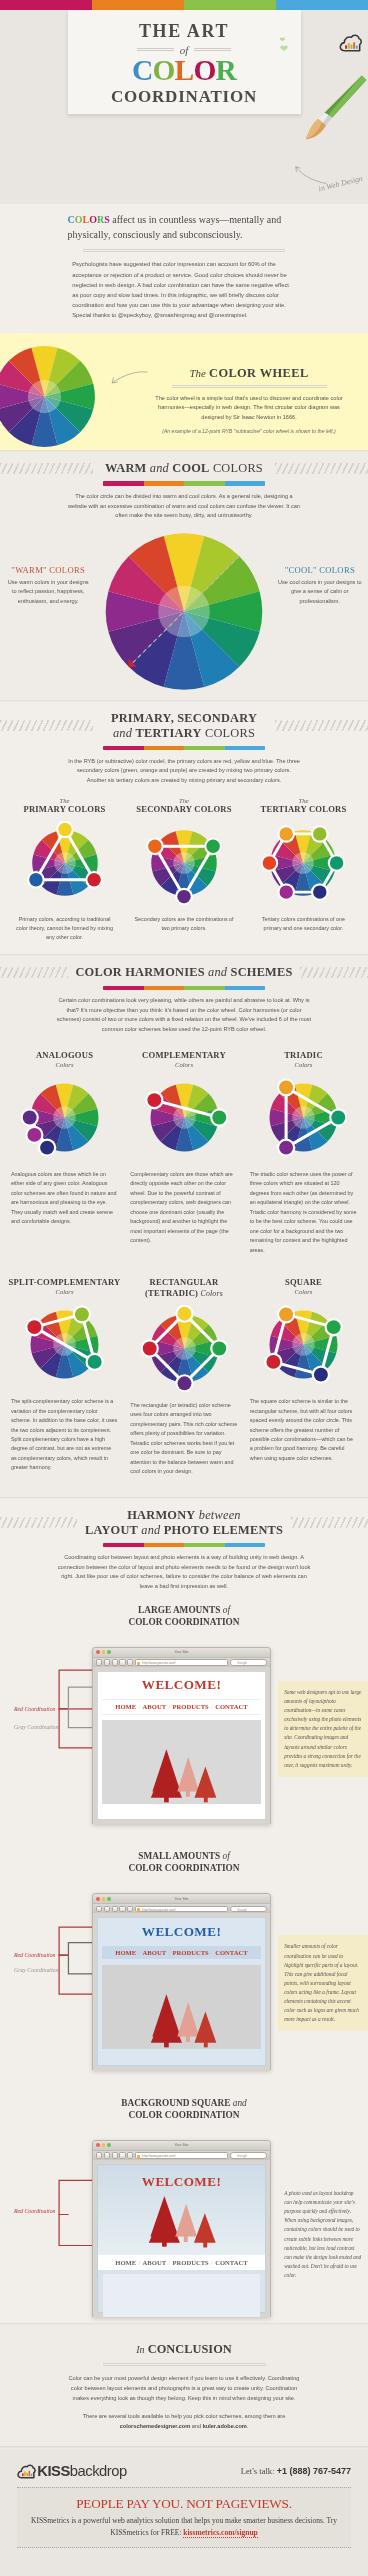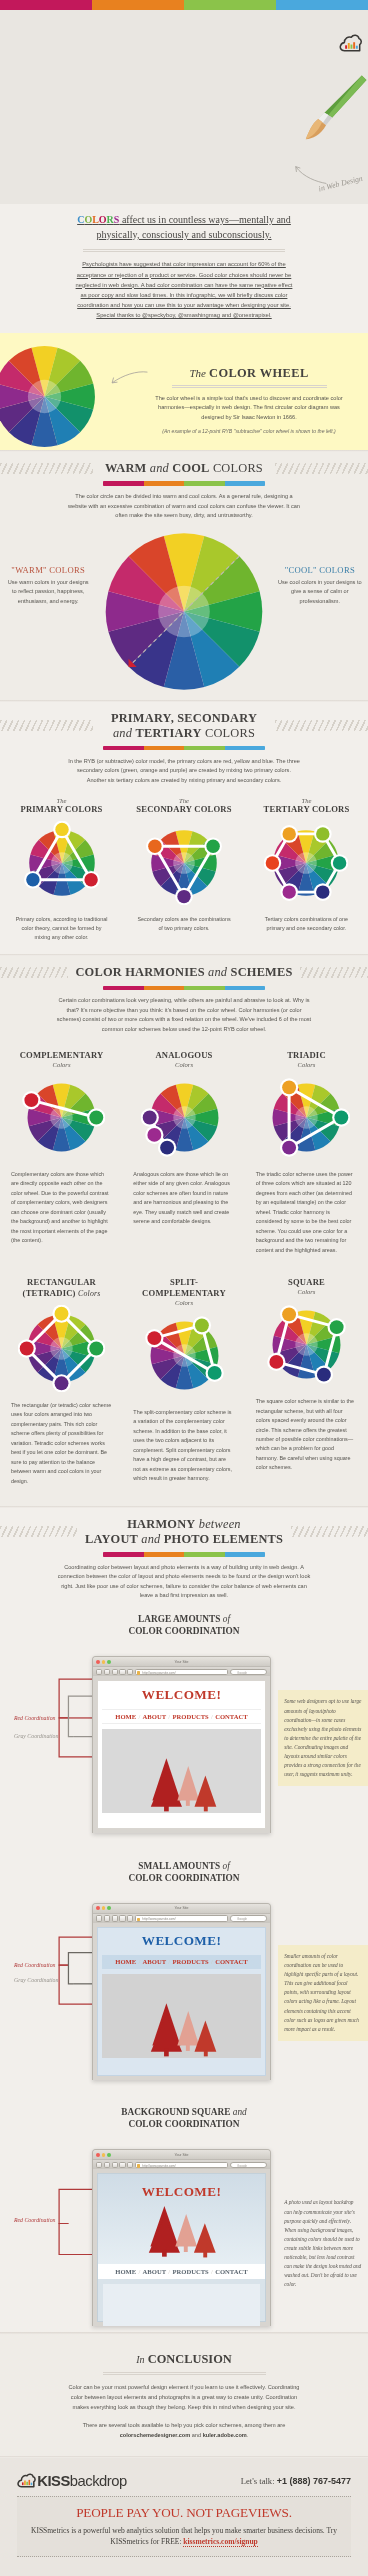--- a/index.html
+++ b/index.html
@@ -58,21 +58,21 @@
   .cloud-logo { position: absolute; right: 6.2px; top: 23px; width: 23px; height: 20px; }
   .brush { position: absolute; right: 0px; top: 59px; width: 70px; height: 75px; }
   .webdesign-note {
     position: absolute; right: 4.7px; top: 169px;
     font-family: "Liberation Serif", serif; font-style: italic;
     font-size: 7.8px; color: #9a968f; transform: rotate(-14deg);
   }
   .arrow-hero { position:absolute; right: 40px; top: 152px; width: 37px; height: 23px; }
 
   
-  .intro { width: 233px; margin: 0 auto; text-align: center; padding: 9.3px 0 12.4px; text-decoration: underline; }
+  .intro { width: 233px; margin: 0 auto; text-align: left; padding: 9.3px 0 12.4px; }
   .intro-lead { font-family: "Liberation Serif", serif; font-size: 10px; line-height: 1.45; color: #4a4845; }
   .lead-colors span { font-weight: bold; }
   .rule-double { height: 3.1px; border-top: 0.8px solid #d8d3cc; border-bottom: 0.8px solid #d8d3cc; margin: 7px auto 7px; width: 202px;}
   .intro-body { font-size: 5.8px; line-height: 1.75; color: #56544f; padding: 0 4.7px; }
 
   
   .wheel-block { position: relative; height: 117px; background: #fef9c3; }
   .wheel-big { position: absolute; left: -33px; top: 11px; }
   .wheel-copy { position: absolute; left: 152px; top: 33px; width: 194px; text-align: center; }
   .wheel-title { font-family: "Liberation Serif", serif; font-size: 12.4px; color: #44423f; }
@@ -97,21 +97,21 @@
   
   .wc-block { position: relative; height: 179px; }
   .wc-wheel { position: absolute; left: 50%; transform: translateX(-50%); top: 9.3px; }
   .wc-left { position: absolute; left: 4.7px; top: 44px; width: 87px; text-align: center; }
   .wc-right { position: absolute; right: 4.7px; top: 44px; width: 87px; text-align: center; }
   .wc-label { font-family: "Liberation Serif", serif; font-size: 8.6px; letter-spacing: 0.3px; margin-bottom: 3.1px;}
   .warm-c { color: #b9543f; }
   .cool-c { color: #3b7fa8; }
 
   
-  .cols3 { display: flex; justify-content: flex-end; padding: 7.8px 7.8px 11px; gap: 15px;}
+  .cols3 { display: flex; justify-content: flex-end; padding: 7.8px 7.8px 11px; gap: 6px;}
   .col { width: 115px; text-align: center; }
   .col-title-sm { font-family: "Liberation Serif", serif; font-style: italic; font-size: 6.6px; color: #5a5854; }
   .col-title { font-family: "Liberation Serif", serif; font-weight: bold; font-size: 8.6px; color: #403e3c; letter-spacing: 0.2px; line-height:1.25;}
   .col-title .reg { font-style: italic; font-weight: normal; font-size: 7.8px;}
   .col-art { margin: 6.2px auto 6.2px; }
   .col-desc { font-size: 5.4px; line-height: 1.75; color: #56544f; padding: 0 6.2px; text-align: center; }
   .col-desc.left { text-align: left; padding: 0 3.1px;}
 
   
   .mock-head { text-align: center; font-family: "Liberation Serif", serif; font-weight: bold; font-size: 9.3px; color: #403e3c; line-height: 1.3; padding-top: 12.4px;}
@@ -175,20 +175,34 @@
 <div class="page">
 
   <div class="topbar">
     <div style="background:#c2185b"></div>
     <div style="background:#e8811f"></div>
     <div style="background:#8bc34a"></div>
     <div style="background:#4aa8dd"></div>
   </div>
 
   <div class="hero" style="height:194px">
+    <div class="hero-card">
+      <div class="the-art">THE ART</div>
+      <div class="of-row">
+        <div class="of-rule"></div>
+        <div class="of-word">of</div>
+        <div class="of-rule"></div>
+      </div>
+      <div class="color-word" id="color-word"><span style="color: rgb(61, 143, 201);">C</span><span style="color: rgb(124, 179, 66);">O</span><span style="color: rgb(226, 102, 31);">L</span><span style="color: rgb(183, 18, 78);">O</span><span style="color: rgb(76, 175, 80);">R</span></div>
+      <div class="coord-word">COORDINATION</div>
+      <div class="hearts">
+        <span class="h">❤</span>
+        <span class="h h2">❤</span>
+      </div>
+    </div>
 
     <svg class="cloud-logo" viewBox="0 0 60 52">
       <path d="M14 46 C5 46 2 39 4 33 C6 27 12 25 14 25 C14 14 24 8 32 11 C37 3 50 4 52 14 C59 16 60 26 54 30 L54 46 Z" fill="none" stroke="#3b3936" stroke-width="4" stroke-linejoin="round"></path>
       <rect x="16" y="32" width="5" height="9" fill="#cf2030"></rect>
       <rect x="23" y="26" width="5" height="15" fill="#f0a11e"></rect>
       <rect x="30" y="30" width="5" height="11" fill="#8bc34a"></rect>
       <rect x="37" y="24" width="5" height="17" fill="#e8671d"></rect>
       <rect x="44" y="33" width="5" height="8" fill="#4aa8dd"></rect>
     </svg>
 
@@ -433,47 +447,20 @@
     <div class="rainbow-rule">
       <div style="background:#c2185b"></div>
         <div style="background:#e8811f"></div>
         <div style="background:#8bc34a"></div>
         <div style="background:#4aa8dd"></div>
     </div>
     <div class="sec-intro tiny" style="width:257px">Certain color combinations look very pleasing, while others are painful and abrasive to look at. Why is that? It's more objective than you think: it's based on the color wheel. Color harmonies (or color schemes) consist of two or more colors with a fixed relation on the wheel. We've included 6 of the most common color schemes below used the 12-point RYB color wheel.</div>
 
     <div class="cols3" style="padding-top:15.5px">
       <div class="col">
-        <div class="col-title">COMPLEMENTARY</div>
-        <div class="col-title-sm">Colors</div>
-        <svg class="col-art" width="87" height="87" viewBox="0 0 200 200">
-            <g class="mini-wheel" transform="translate(100,100)">
-              <path d="M0 0 L-20.19 -75.34 A78 78 0 0 1 20.19 -75.34 Z" fill="#f2d024"></path>
-              <path d="M0 0 L20.19 -75.34 A78 78 0 0 1 55.15 -55.15 Z" fill="#a9c82b"></path>
-              <path d="M0 0 L55.15 -55.15 A78 78 0 0 1 75.34 -20.19 Z" fill="#6fb52e"></path>
-              <path d="M0 0 L75.34 -20.19 A78 78 0 0 1 75.34 20.19 Z" fill="#23a347"></path>
-              <path d="M0 0 L75.34 20.19 A78 78 0 0 1 55.15 55.15 Z" fill="#12916b"></path>
-              <path d="M0 0 L55.15 55.15 A78 78 0 0 1 20.19 75.34 Z" fill="#1f7fb4"></path>
-              <path d="M0 0 L20.19 75.34 A78 78 0 0 1 -20.19 75.34 Z" fill="#2a5fa6"></path>
-              <path d="M0 0 L-20.19 75.34 A78 78 0 0 1 -55.15 55.15 Z" fill="#39348a"></path>
-              <path d="M0 0 L-55.15 55.15 A78 78 0 0 1 -75.34 20.19 Z" fill="#5e2a82"></path>
-              <path d="M0 0 L-75.34 20.19 A78 78 0 0 1 -75.34 -20.19 Z" fill="#8e2a8c"></path>
-              <path d="M0 0 L-75.34 -20.19 A78 78 0 0 1 -55.15 -55.15 Z" fill="#c42a6b"></path>
-              <path d="M0 0 L-55.15 -55.15 A78 78 0 0 1 -20.19 -75.34 Z" fill="#d9452a"></path>
-              <circle r="25.740000000000002" fill="rgba(255,255,255,0.30)"></circle>
-              <line x1="-69.3" y1="-40.0" x2="80.0" y2="0.0" stroke="#fff" stroke-width="7" stroke-linejoin="round"></line>
-              <circle cx="-69.3" cy="-40.0" r="21" fill="#fff"></circle>
-              <circle cx="-69.3" cy="-40.0" r="16" fill="#cf2030"></circle>
-              <circle cx="80.0" cy="0.0" r="21" fill="#fff"></circle>
-              <circle cx="80.0" cy="0.0" r="16" fill="#23a347"></circle>
-            </g>
-          </svg>
-        <div class="col-desc left">Complementary colors are those which are directly opposite each other on the color wheel. Due to the powerful contrast of complementary colors, web designers can choose one dominant color (usually the background) and another to highlight the most important elements of the page (the content).</div>
-      </div>
-      <div class="col">
         <div class="col-title">ANALOGOUS</div>
         <div class="col-title-sm">Colors</div>
         <svg class="col-art" width="87" height="87" viewBox="0 0 200 200">
             <g class="mini-wheel" transform="translate(100,100)">
               <path d="M0 0 L-20.19 -75.34 A78 78 0 0 1 20.19 -75.34 Z" fill="#f2d024"></path>
               <path d="M0 0 L20.19 -75.34 A78 78 0 0 1 55.15 -55.15 Z" fill="#a9c82b"></path>
               <path d="M0 0 L55.15 -55.15 A78 78 0 0 1 75.34 -20.19 Z" fill="#6fb52e"></path>
               <path d="M0 0 L75.34 -20.19 A78 78 0 0 1 75.34 20.19 Z" fill="#23a347"></path>
               <path d="M0 0 L75.34 20.19 A78 78 0 0 1 55.15 55.15 Z" fill="#12916b"></path>
               <path d="M0 0 L55.15 55.15 A78 78 0 0 1 20.19 75.34 Z" fill="#1f7fb4"></path>
@@ -487,20 +474,47 @@
               <polygon points="-69.3,40.0 -80.0,0.0 -40.0,69.3" fill="none" stroke="#fff" stroke-width="7" stroke-linejoin="round"></polygon>
               <circle cx="-69.3" cy="40.0" r="21" fill="#fff"></circle>
               <circle cx="-69.3" cy="40.0" r="16" fill="#9c2a8f"></circle>
               <circle cx="-80.0" cy="0.0" r="21" fill="#fff"></circle>
               <circle cx="-80.0" cy="0.0" r="16" fill="#5e2a82"></circle>
               <circle cx="-40.0" cy="69.3" r="21" fill="#fff"></circle>
               <circle cx="-40.0" cy="69.3" r="16" fill="#2a2c7d"></circle>
             </g>
           </svg>
         <div class="col-desc left">Analogous colors are those which lie on either side of any given color. Analogous color schemes are often found in nature and are harmonious and pleasing to the eye. They usually match well and create serene and comfortable designs.</div>
+      </div>
+      <div class="col">
+        <div class="col-title">COMPLEMENTARY</div>
+        <div class="col-title-sm">Colors</div>
+        <svg class="col-art" width="87" height="87" viewBox="0 0 200 200">
+            <g class="mini-wheel" transform="translate(100,100)">
+              <path d="M0 0 L-20.19 -75.34 A78 78 0 0 1 20.19 -75.34 Z" fill="#f2d024"></path>
+              <path d="M0 0 L20.19 -75.34 A78 78 0 0 1 55.15 -55.15 Z" fill="#a9c82b"></path>
+              <path d="M0 0 L55.15 -55.15 A78 78 0 0 1 75.34 -20.19 Z" fill="#6fb52e"></path>
+              <path d="M0 0 L75.34 -20.19 A78 78 0 0 1 75.34 20.19 Z" fill="#23a347"></path>
+              <path d="M0 0 L75.34 20.19 A78 78 0 0 1 55.15 55.15 Z" fill="#12916b"></path>
+              <path d="M0 0 L55.15 55.15 A78 78 0 0 1 20.19 75.34 Z" fill="#1f7fb4"></path>
+              <path d="M0 0 L20.19 75.34 A78 78 0 0 1 -20.19 75.34 Z" fill="#2a5fa6"></path>
+              <path d="M0 0 L-20.19 75.34 A78 78 0 0 1 -55.15 55.15 Z" fill="#39348a"></path>
+              <path d="M0 0 L-55.15 55.15 A78 78 0 0 1 -75.34 20.19 Z" fill="#5e2a82"></path>
+              <path d="M0 0 L-75.34 20.19 A78 78 0 0 1 -75.34 -20.19 Z" fill="#8e2a8c"></path>
+              <path d="M0 0 L-75.34 -20.19 A78 78 0 0 1 -55.15 -55.15 Z" fill="#c42a6b"></path>
+              <path d="M0 0 L-55.15 -55.15 A78 78 0 0 1 -20.19 -75.34 Z" fill="#d9452a"></path>
+              <circle r="25.740000000000002" fill="rgba(255,255,255,0.30)"></circle>
+              <line x1="-69.3" y1="-40.0" x2="80.0" y2="0.0" stroke="#fff" stroke-width="7" stroke-linejoin="round"></line>
+              <circle cx="-69.3" cy="-40.0" r="21" fill="#fff"></circle>
+              <circle cx="-69.3" cy="-40.0" r="16" fill="#cf2030"></circle>
+              <circle cx="80.0" cy="0.0" r="21" fill="#fff"></circle>
+              <circle cx="80.0" cy="0.0" r="16" fill="#23a347"></circle>
+            </g>
+          </svg>
+        <div class="col-desc left">Complementary colors are those which are directly opposite each other on the color wheel. Due to the powerful contrast of complementary colors, web designers can choose one dominant color (usually the background) and another to highlight the most important elements of the page (the content).</div>
       </div>
       <div class="col">
         <div class="col-title">TRIADIC</div>
         <div class="col-title-sm">Colors</div>
         <svg class="col-art" width="87" height="87" viewBox="0 0 200 200">
             <g class="mini-wheel" transform="translate(100,100)">
               <path d="M0 0 L-20.19 -75.34 A78 78 0 0 1 20.19 -75.34 Z" fill="#f2d024"></path>
               <path d="M0 0 L20.19 -75.34 A78 78 0 0 1 55.15 -55.15 Z" fill="#a9c82b"></path>
               <path d="M0 0 L55.15 -55.15 A78 78 0 0 1 75.34 -20.19 Z" fill="#6fb52e"></path>
               <path d="M0 0 L75.34 -20.19 A78 78 0 0 1 75.34 20.19 Z" fill="#23a347"></path>
@@ -521,20 +535,49 @@
               <circle cx="-40.0" cy="69.3" r="21" fill="#fff"></circle>
               <circle cx="-40.0" cy="69.3" r="16" fill="#7d2a8f"></circle>
             </g>
           </svg>
         <div class="col-desc left">The triadic color scheme uses the power of three colors which are situated at 120 degrees from each other (as determined by an equilateral triangle) on the color wheel. Triadic color harmony is considered by some to be the best color scheme. You could use one color for a background and the two remaining for content and the highlighted areas.</div>
       </div>
     </div>
 
     <div class="cols3" style="padding-top:11px;padding-bottom:20px">
       <div class="col">
+        <div class="col-title">SPLIT-COMPLEMENTARY</div>
+        <div class="col-title-sm">Colors</div>
+        <svg class="col-art" width="87" height="87" viewBox="0 0 200 200">
+            <g class="mini-wheel" transform="translate(100,100)">
+              <path d="M0 0 L-20.19 -75.34 A78 78 0 0 1 20.19 -75.34 Z" fill="#f2d024"></path>
+              <path d="M0 0 L20.19 -75.34 A78 78 0 0 1 55.15 -55.15 Z" fill="#a9c82b"></path>
+              <path d="M0 0 L55.15 -55.15 A78 78 0 0 1 75.34 -20.19 Z" fill="#6fb52e"></path>
+              <path d="M0 0 L75.34 -20.19 A78 78 0 0 1 75.34 20.19 Z" fill="#23a347"></path>
+              <path d="M0 0 L75.34 20.19 A78 78 0 0 1 55.15 55.15 Z" fill="#12916b"></path>
+              <path d="M0 0 L55.15 55.15 A78 78 0 0 1 20.19 75.34 Z" fill="#1f7fb4"></path>
+              <path d="M0 0 L20.19 75.34 A78 78 0 0 1 -20.19 75.34 Z" fill="#2a5fa6"></path>
+              <path d="M0 0 L-20.19 75.34 A78 78 0 0 1 -55.15 55.15 Z" fill="#39348a"></path>
+              <path d="M0 0 L-55.15 55.15 A78 78 0 0 1 -75.34 20.19 Z" fill="#5e2a82"></path>
+              <path d="M0 0 L-75.34 20.19 A78 78 0 0 1 -75.34 -20.19 Z" fill="#8e2a8c"></path>
+              <path d="M0 0 L-75.34 -20.19 A78 78 0 0 1 -55.15 -55.15 Z" fill="#c42a6b"></path>
+              <path d="M0 0 L-55.15 -55.15 A78 78 0 0 1 -20.19 -75.34 Z" fill="#d9452a"></path>
+              <circle r="25.740000000000002" fill="rgba(255,255,255,0.30)"></circle>
+              <polygon points="-69.3,-40.0 40.0,-69.3 69.3,40.0" fill="none" stroke="#fff" stroke-width="7" stroke-linejoin="round"></polygon>
+              <circle cx="-69.3" cy="-40.0" r="21" fill="#fff"></circle>
+              <circle cx="-69.3" cy="-40.0" r="16" fill="#cf2030"></circle>
+              <circle cx="40.0" cy="-69.3" r="21" fill="#fff"></circle>
+              <circle cx="40.0" cy="-69.3" r="16" fill="#8fbe2a"></circle>
+              <circle cx="69.3" cy="40.0" r="21" fill="#fff"></circle>
+              <circle cx="69.3" cy="40.0" r="16" fill="#0e9a6d"></circle>
+            </g>
+          </svg>
+        <div class="col-desc left">The split-complementary color scheme is a variation of the complementary color scheme. In addition to the base color, it uses the two colors adjacent to its complement. Split complementary colors have a high degree of contrast, but are not as extreme as complementary colors, which result in greater harmony.</div>
+      </div>
+      <div class="col">
         <div class="col-title">
           <span>RECTANGULAR</span><br>
           <span>(TETRADIC)</span>
           <span class="reg">Colors</span>
         </div>
         <svg class="col-art" width="87" height="87" viewBox="0 0 200 200">
             <g class="mini-wheel" transform="translate(100,100)">
               <path d="M0 0 L-20.19 -75.34 A78 78 0 0 1 20.19 -75.34 Z" fill="#f2d024"></path>
               <path d="M0 0 L20.19 -75.34 A78 78 0 0 1 55.15 -55.15 Z" fill="#a9c82b"></path>
               <path d="M0 0 L55.15 -55.15 A78 78 0 0 1 75.34 -20.19 Z" fill="#6fb52e"></path>
@@ -553,49 +596,20 @@
               <circle cx="0.0" cy="-80.0" r="16" fill="#f2d024"></circle>
               <circle cx="80.0" cy="0.0" r="21" fill="#fff"></circle>
               <circle cx="80.0" cy="0.0" r="16" fill="#23a347"></circle>
               <circle cx="0.0" cy="80.0" r="21" fill="#fff"></circle>
               <circle cx="0.0" cy="80.0" r="16" fill="#5e2a82"></circle>
               <circle cx="-80.0" cy="0.0" r="21" fill="#fff"></circle>
               <circle cx="-80.0" cy="0.0" r="16" fill="#cf2030"></circle>
             </g>
           </svg>
         <div class="col-desc left">The rectangular (or tetradic) color scheme uses four colors arranged into two complementary pairs. This rich color scheme offers plenty of possibilities for variation. Tetradic color schemes works best if you let one color be dominant. Be sure to pay attention to the balance between warm and cool colors in your design.</div>
-      </div>
-      <div class="col">
-        <div class="col-title">SPLIT-COMPLEMENTARY</div>
-        <div class="col-title-sm">Colors</div>
-        <svg class="col-art" width="87" height="87" viewBox="0 0 200 200">
-            <g class="mini-wheel" transform="translate(100,100)">
-              <path d="M0 0 L-20.19 -75.34 A78 78 0 0 1 20.19 -75.34 Z" fill="#f2d024"></path>
-              <path d="M0 0 L20.19 -75.34 A78 78 0 0 1 55.15 -55.15 Z" fill="#a9c82b"></path>
-              <path d="M0 0 L55.15 -55.15 A78 78 0 0 1 75.34 -20.19 Z" fill="#6fb52e"></path>
-              <path d="M0 0 L75.34 -20.19 A78 78 0 0 1 75.34 20.19 Z" fill="#23a347"></path>
-              <path d="M0 0 L75.34 20.19 A78 78 0 0 1 55.15 55.15 Z" fill="#12916b"></path>
-              <path d="M0 0 L55.15 55.15 A78 78 0 0 1 20.19 75.34 Z" fill="#1f7fb4"></path>
-              <path d="M0 0 L20.19 75.34 A78 78 0 0 1 -20.19 75.34 Z" fill="#2a5fa6"></path>
-              <path d="M0 0 L-20.19 75.34 A78 78 0 0 1 -55.15 55.15 Z" fill="#39348a"></path>
-              <path d="M0 0 L-55.15 55.15 A78 78 0 0 1 -75.34 20.19 Z" fill="#5e2a82"></path>
-              <path d="M0 0 L-75.34 20.19 A78 78 0 0 1 -75.34 -20.19 Z" fill="#8e2a8c"></path>
-              <path d="M0 0 L-75.34 -20.19 A78 78 0 0 1 -55.15 -55.15 Z" fill="#c42a6b"></path>
-              <path d="M0 0 L-55.15 -55.15 A78 78 0 0 1 -20.19 -75.34 Z" fill="#d9452a"></path>
-              <circle r="25.740000000000002" fill="rgba(255,255,255,0.30)"></circle>
-              <polygon points="-69.3,-40.0 40.0,-69.3 69.3,40.0" fill="none" stroke="#fff" stroke-width="7" stroke-linejoin="round"></polygon>
-              <circle cx="-69.3" cy="-40.0" r="21" fill="#fff"></circle>
-              <circle cx="-69.3" cy="-40.0" r="16" fill="#cf2030"></circle>
-              <circle cx="40.0" cy="-69.3" r="21" fill="#fff"></circle>
-              <circle cx="40.0" cy="-69.3" r="16" fill="#8fbe2a"></circle>
-              <circle cx="69.3" cy="40.0" r="21" fill="#fff"></circle>
-              <circle cx="69.3" cy="40.0" r="16" fill="#0e9a6d"></circle>
-            </g>
-          </svg>
-        <div class="col-desc left">The split-complementary color scheme is a variation of the complementary color scheme. In addition to the base color, it uses the two colors adjacent to its complement. Split complementary colors have a high degree of contrast, but are not as extreme as complementary colors, which result in greater harmony.</div>
       </div>
       <div class="col">
         <div class="col-title">SQUARE</div>
         <div class="col-title-sm">Colors</div>
         <svg class="col-art" width="87" height="87" viewBox="0 0 200 200">
             <g class="mini-wheel" transform="translate(100,100)">
               <path d="M0 0 L-20.19 -75.34 A78 78 0 0 1 20.19 -75.34 Z" fill="#f2d024"></path>
               <path d="M0 0 L20.19 -75.34 A78 78 0 0 1 55.15 -55.15 Z" fill="#a9c82b"></path>
               <path d="M0 0 L55.15 -55.15 A78 78 0 0 1 75.34 -20.19 Z" fill="#6fb52e"></path>
               <path d="M0 0 L75.34 -20.19 A78 78 0 0 1 75.34 20.19 Z" fill="#23a347"></path>

